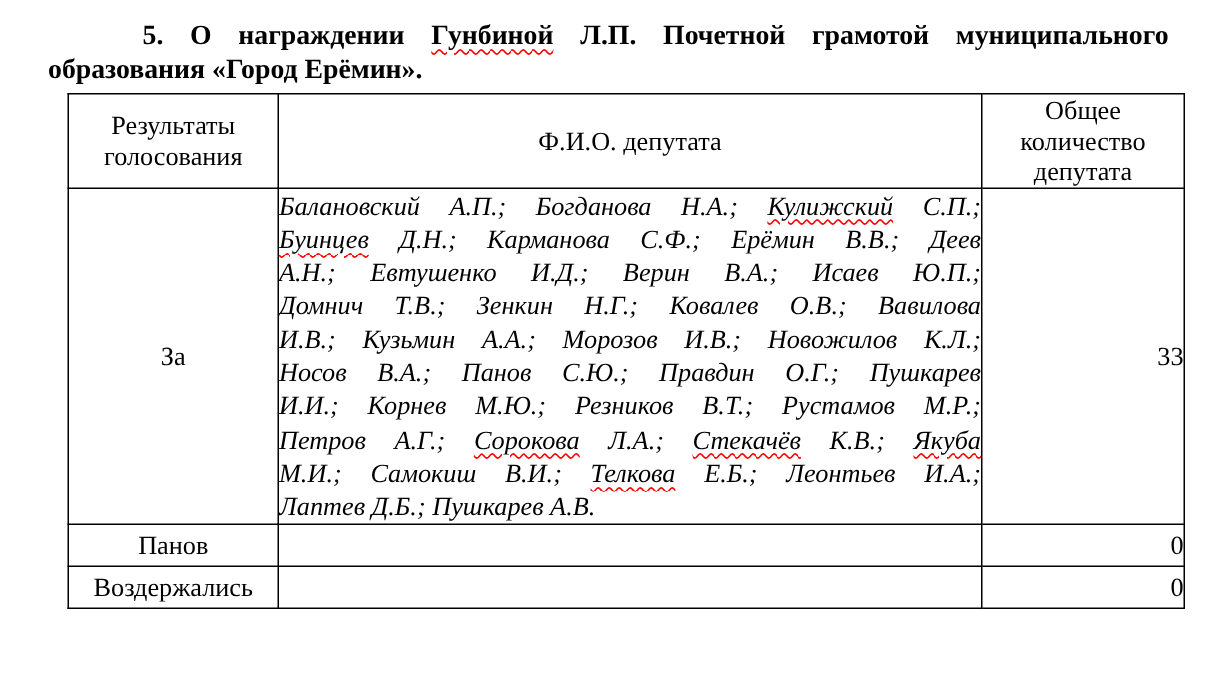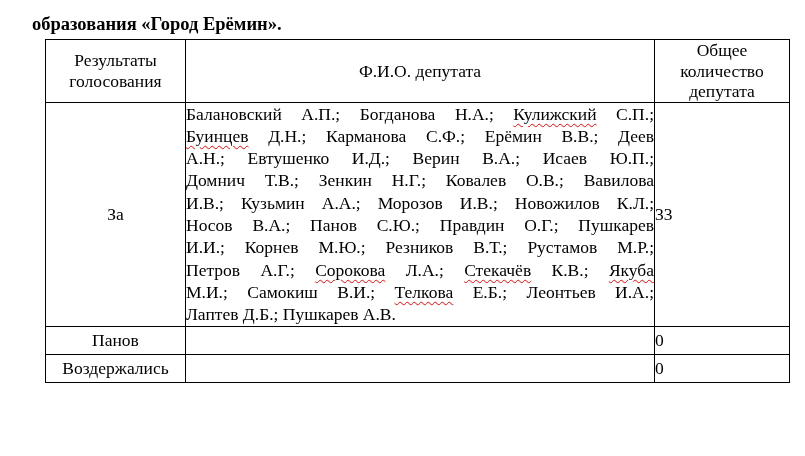--- a/index.html
+++ b/index.html
@@ -51,35 +51,37 @@
     line-height: 22px;
   }
   .cell-names {
     vertical-align: top;
     padding: 1px 4px 0 5px;
   }
   .name-line {
     text-align: justify;
     text-align-last: justify;
     line-height: 22.3px;
+    font-style: italic;
   }
   .name-line:last-child { text-align-last: left; }
-  .cell-votes { text-align: left; margin-left: 16px; }
+  .cell-votes { text-align: right; margin-left: 16px; }
   .misspelled {
     text-decoration: underline;
     text-decoration-style: wavy;
     text-decoration-color: #ff0000;
     text-decoration-thickness: 1px;
     text-underline-offset: 3px;
   }
 </style>
 </head>
 <body>
 
 <div class="heading">
+  <div class="heading-line-first squiggle-scope">5. О награждении <span class="misspelled">Гунбиной</span> Л.П. Почетной грамотой муниципального</div>
   <div class="squiggle-scope">образования «Город Ерёмин».</div>
 </div>
 
 <table class="vote-table">
   <colgroup>
     <col style="width:140px">
     <col style="width:469px">
     <col style="width:135px">
   </colgroup>
   <thead>

